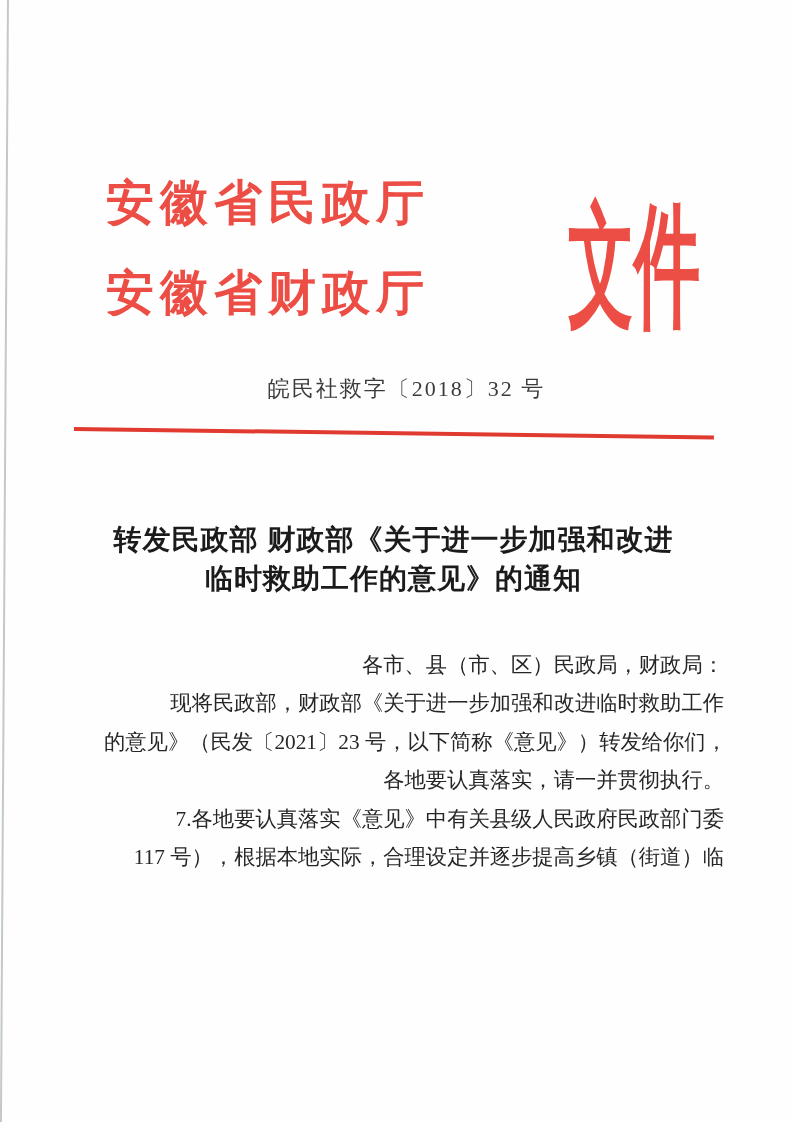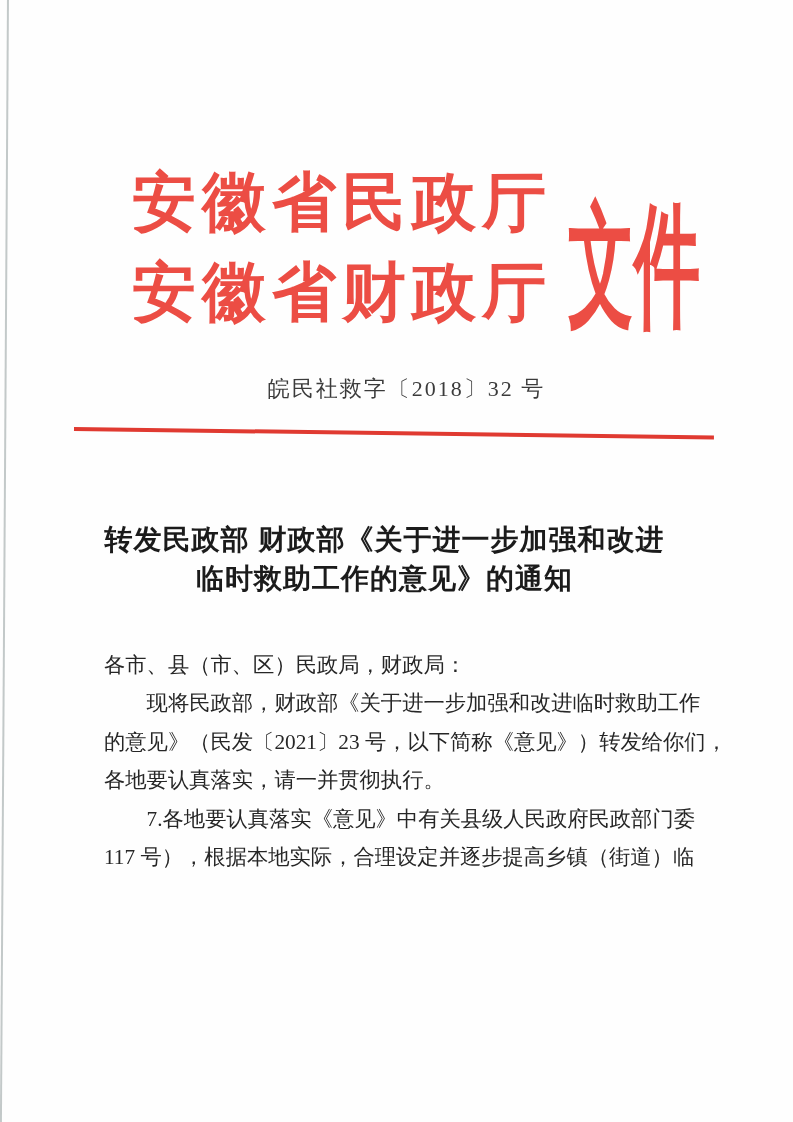--- a/index.html
+++ b/index.html
@@ -17,23 +17,22 @@
     background:#b8c0bf;opacity:.85;
     transform:rotate(0.36deg);transform-origin:top left;
   }
   
   .org{
     position:absolute;left:106px;top:158px;
     color:var(--red,#ec4d44);
     font-weight:bold;
   }
   .org-line{
-    font-size:64px;line-height:90px;letter-spacing:6px;
+    font-size:48px;line-height:90px;letter-spacing:6px;
     white-space:nowrap;
-    margin-left:26px;
   }
   
   .doc-type{
     position:absolute;left:568px;top:200px;
     font-size:132px;line-height:132px;
     color:var(--red,#ec4d44);
     font-weight:bold;
     white-space:nowrap;
     transform:scale(0.5,1.02);transform-origin:left top;
   }
@@ -45,34 +44,34 @@
     color:#3b3b3b;
   }
   
   .red-rule{
     position:absolute;left:74px;top:427px;width:640px;height:3.5px;
     background:var(--red-rule,#e03a31);
     transform:rotate(0.75deg);transform-origin:left center;
   }
   
   .title{
-    position:absolute;left:0;top:520px;width:769px;
+    position:absolute;left:9px;top:520px;width:769px;
     text-align:center;
     font-family:"Liberation Sans","DejaVu Sans",sans-serif;
     font-weight:700;
     font-size:28px;line-height:39px;letter-spacing:1px;
     color:#1b1b1b;
   }
   
   .body{
     position:absolute;left:104px;top:646px;width:620px;
     font-size:21.3px;line-height:38.4px;
     color:#262626;
   }
-  .body-line{white-space:nowrap;}
+  .body-line{white-space:nowrap;text-align:right;}
   .body-line.indent{text-indent:2em;}
 </style>
 </head>
 <body>
 
 <div class="page">
 
   <div class="scan-line"></div>
 
   <div class="org">

